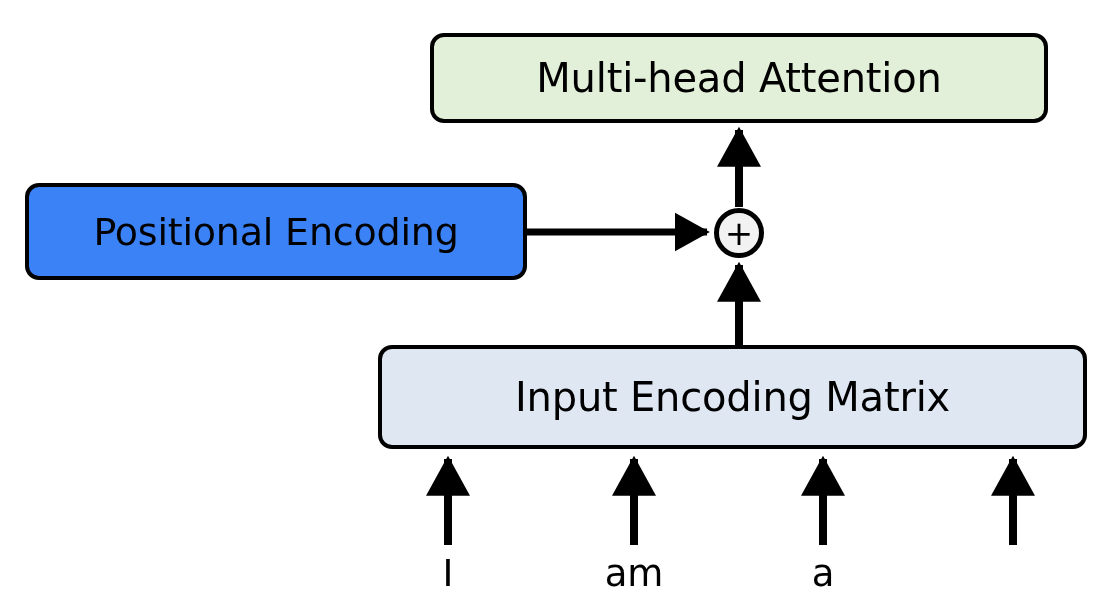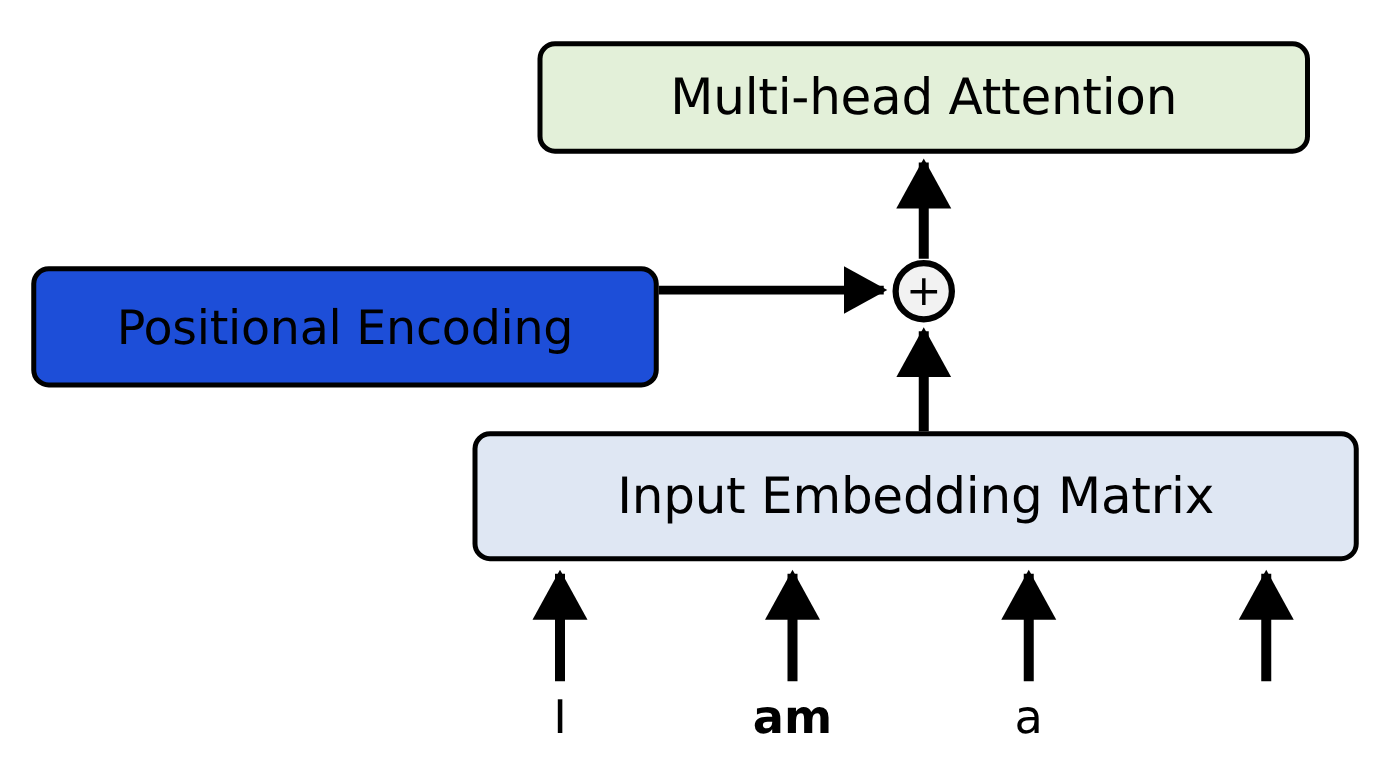--- a/index.html
+++ b/index.html
@@ -42,23 +42,22 @@
     width: 618px;
     height: 90px;
     background: #e3f0d9;
     font-size: 40px;
   }
   #box-positional-encoding {
     left: 25px;
     top: 183px;
     width: 502px;
     height: 97px;
-    background: #1d4ed8;
+    background: #3b82f6;
     font-size: 38px;
-    margin-top: 30px;
   }
   #box-input-embedding {
     left: 378px;
     top: 345px;
     width: 709px;
     height: 104px;
     background: #dfe7f3;
     font-size: 40px;
   }
   .plus-node {
@@ -116,24 +115,24 @@
 
   <div class="node-box" id="box-multi-head-attention">
     <span>Multi-head Attention</span>
   </div>
 
   <div class="node-box" id="box-positional-encoding">
     <span>Positional Encoding</span>
   </div>
 
   <div class="node-box" id="box-input-embedding">
-    <span>Input Embedding Matrix</span>
+    <span>Input Encoding Matrix</span>
   </div>
 
   <div class="plus-node">
     <span>+</span>
   </div>
 
   <div class="token-label" style="left:448px;">I</div>
-  <div class="token-label" style="left:634px;font-weight:bold;">am</div>
+  <div class="token-label" style="left:634px;">am</div>
   <div class="token-label" style="left:823px;">a</div>
 
 </div>
 
 </body></html>

